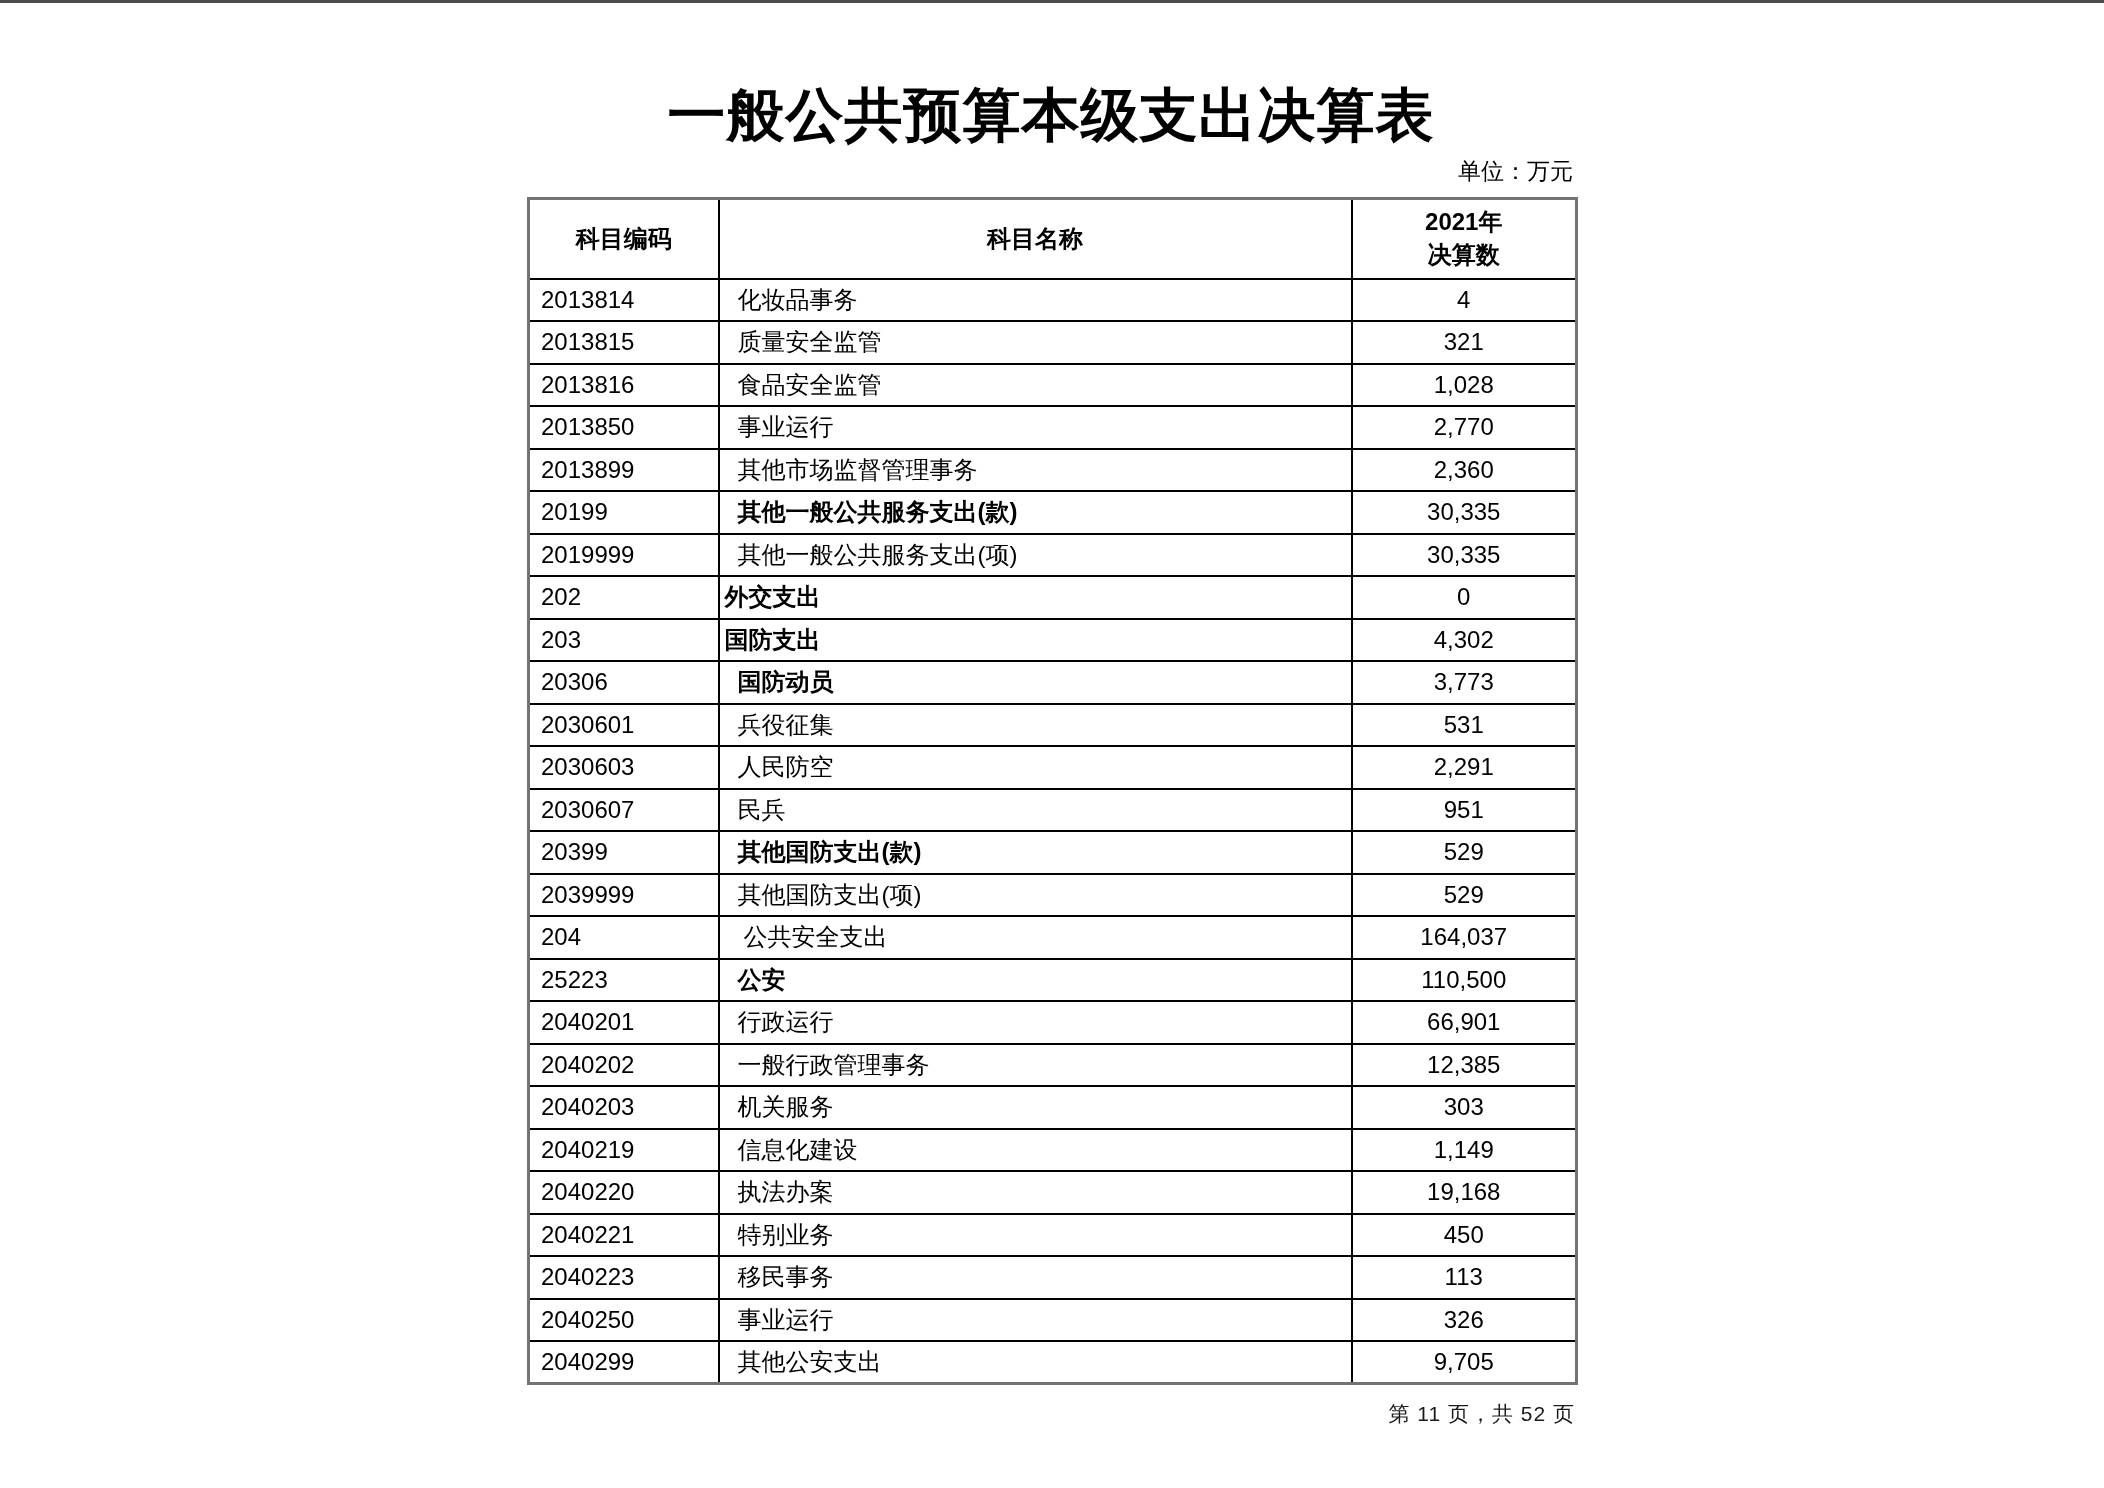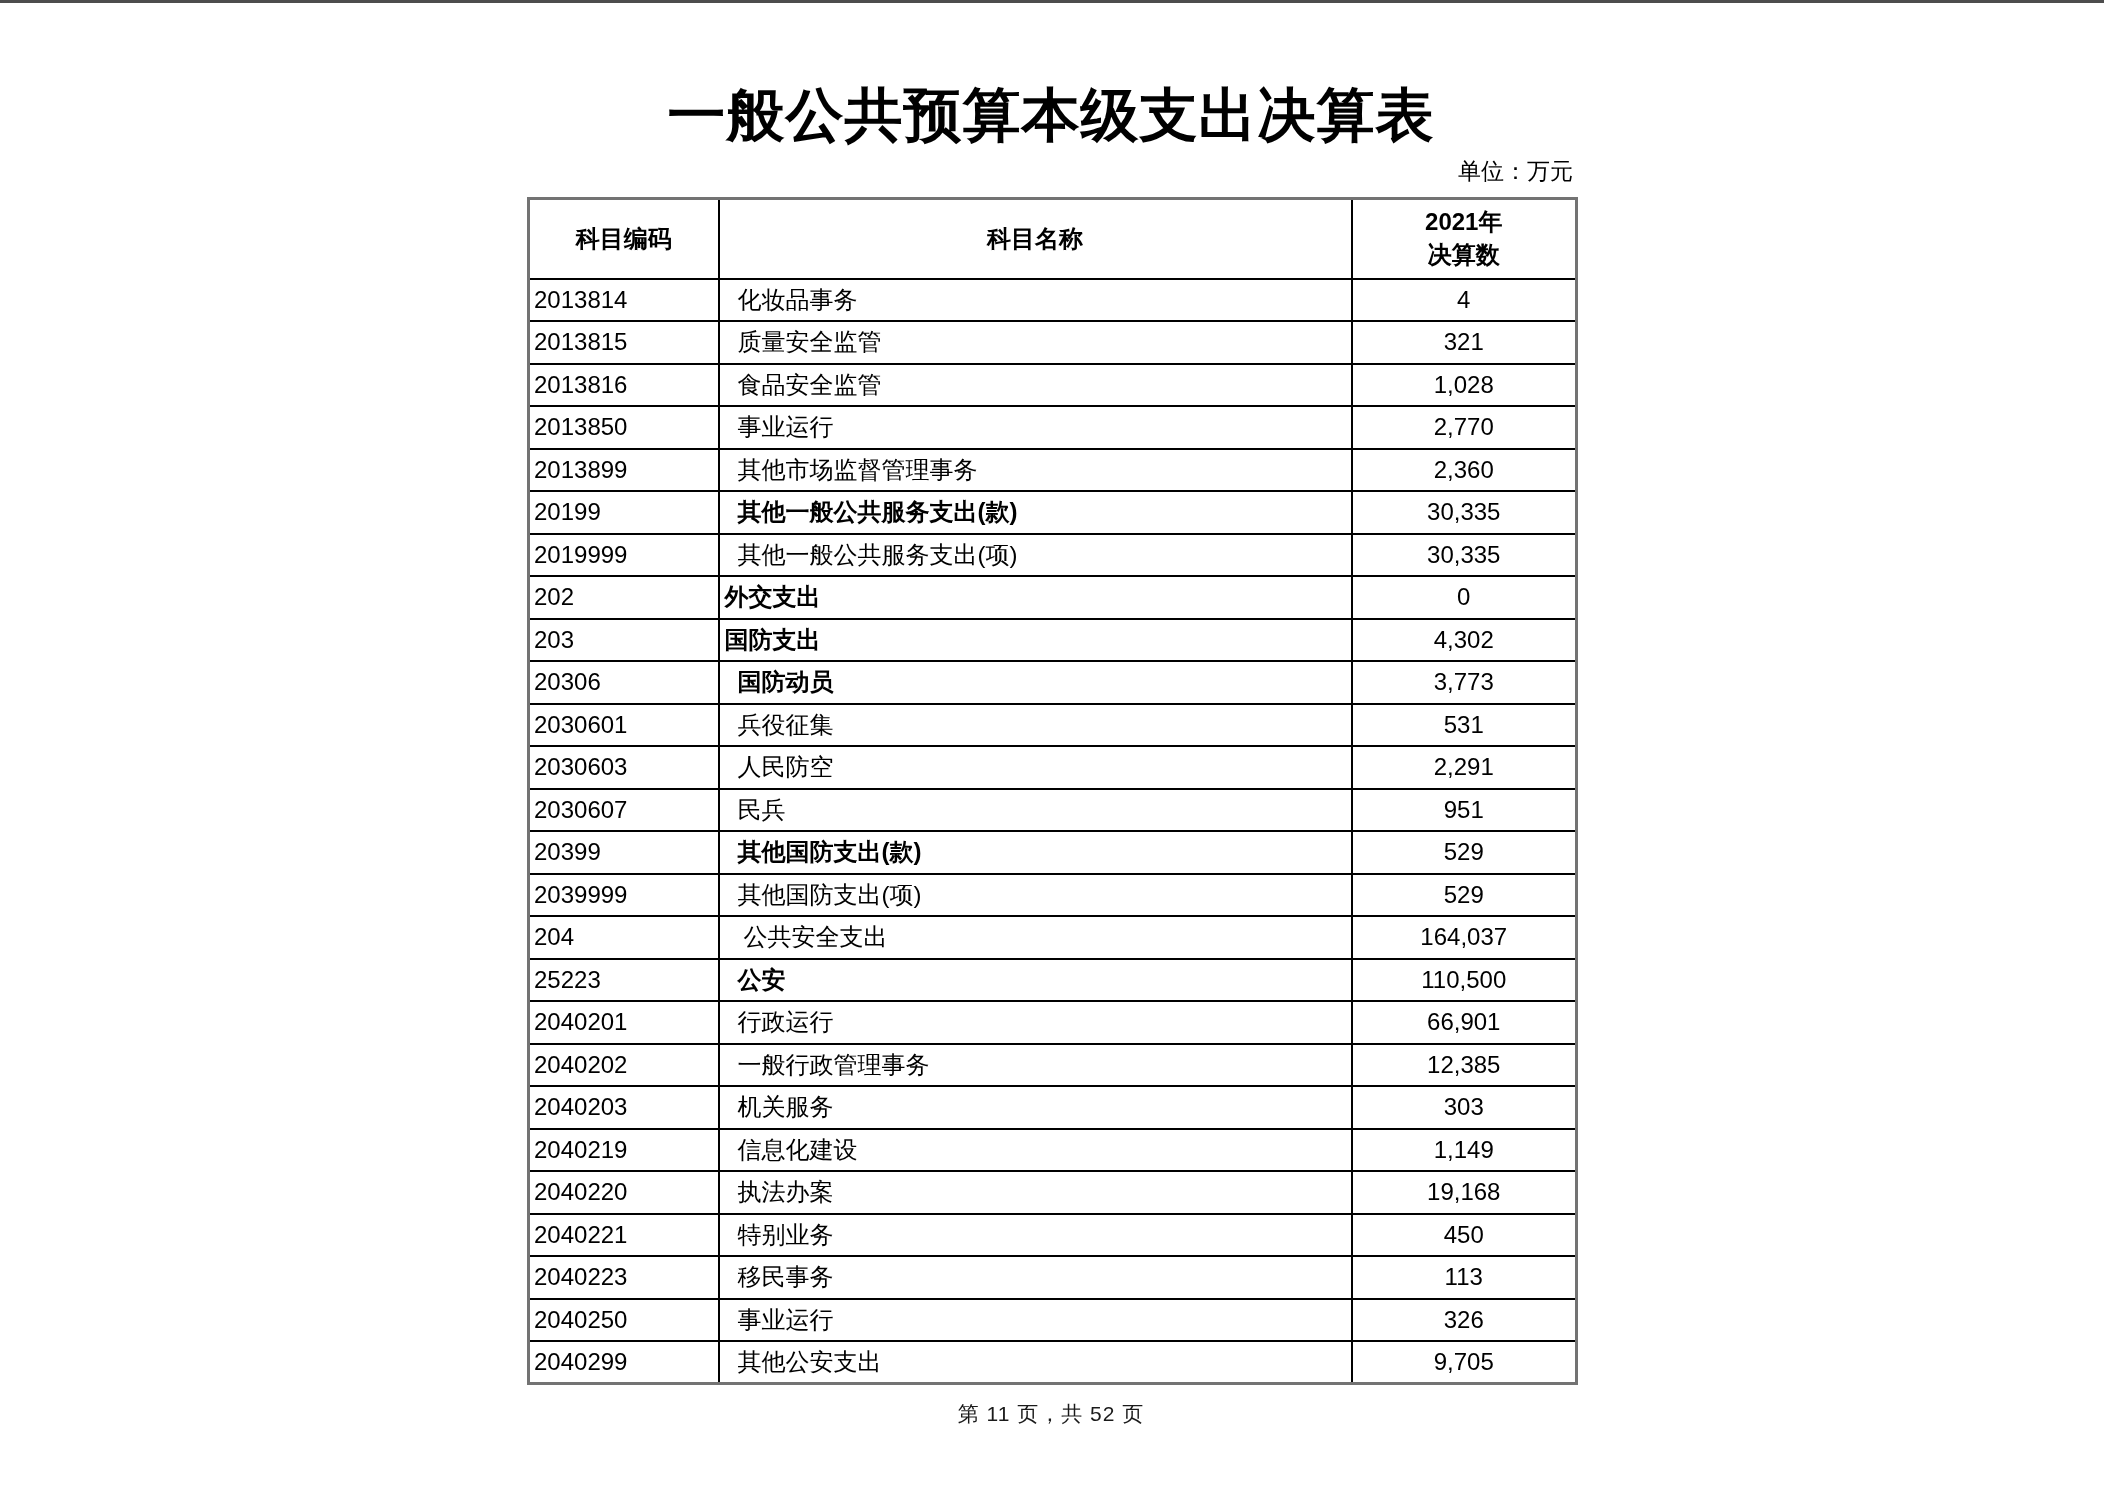--- a/index.html
+++ b/index.html
@@ -80,40 +80,40 @@
   tbody tr { height: 42.5px; }
 
   th.h-code, th.h-name, th.h-amount {
     font-weight: bold;
     text-align: center;
     line-height: 1.35;
   }
 
   td.c-code {
     text-align: left;
-    padding-left: 4px;
+    padding-left: 11px;
     font-weight: normal;
   }
 
   td.c-name { text-align: left; }
   td.c-name.lv1 { padding-left: 5px;  font-weight: bold; }
   td.c-name.lv2 { padding-left: 18px; font-weight: bold; }
   td.c-name.lv3 { padding-left: 18px; font-weight: normal; }
 
   td.c-amount {
     text-align: center;
     font-weight: normal;
   }
 
   .footer {
     position: absolute;
     top: 1400px;
     left: 0;
     width: 100%;
-    text-align: center;
+    text-align: right;
     font-size: 21px;
     letter-spacing: 1px;
     color: #1a1a1a;
   }
 </style>
 </head>
 <body>
 
 <div class="page">
 

